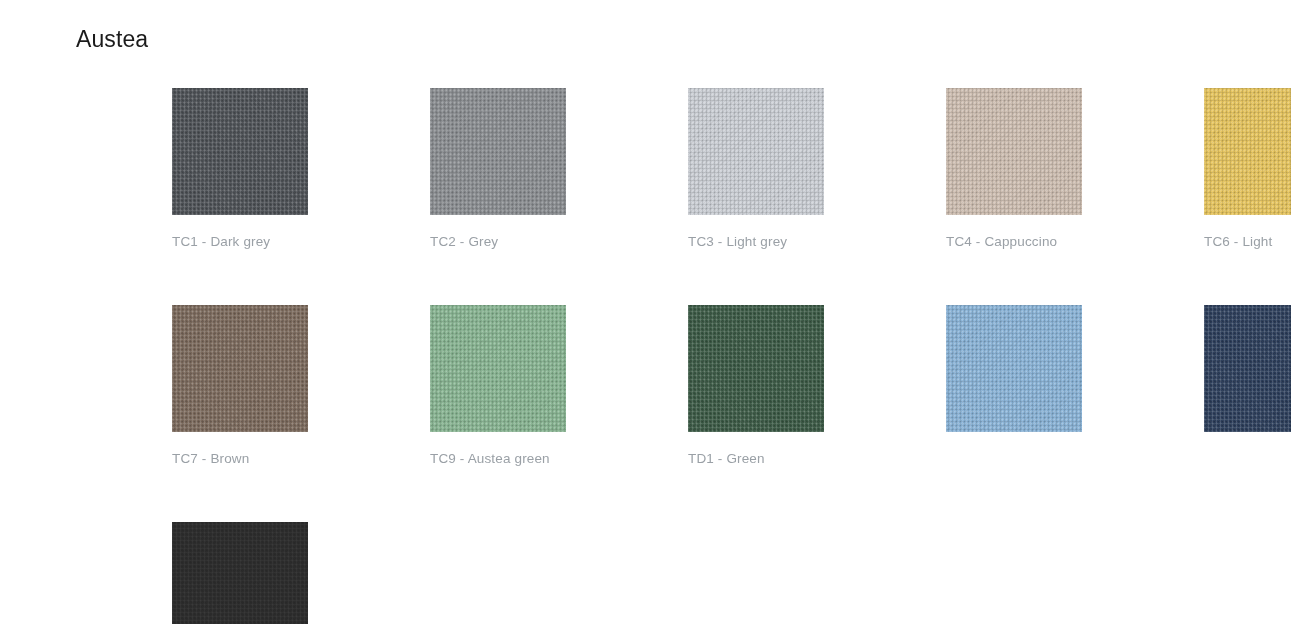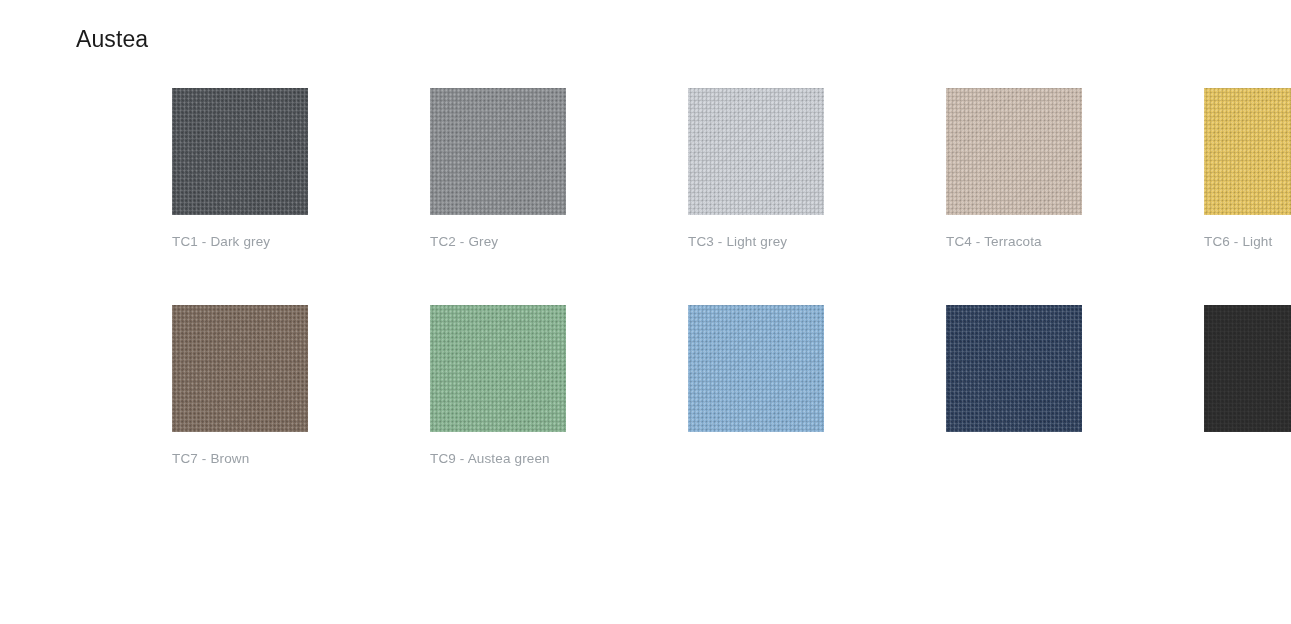--- a/index.html
+++ b/index.html
@@ -132,33 +132,37 @@
       <div class="swatch-cell">
         <div class="swatch-chip" style="background-color: rgb(139, 142, 146);"></div>
         <div class="swatch-label">TC2 - Grey</div>
       </div>
       <div class="swatch-cell">
         <div class="swatch-chip" style="background-color: rgb(204, 208, 214);"></div>
         <div class="swatch-label">TC3 - Light grey</div>
       </div>
       <div class="swatch-cell">
         <div class="swatch-chip" style="background-color: rgb(207, 191, 178);"></div>
-        <div class="swatch-label">TC4 - Terracota</div>
+        <div class="swatch-label">TC4 - Cappuccino</div>
       </div>
       <div class="swatch-cell">
         <div class="swatch-chip" style="background-color: rgb(232, 198, 94);"></div>
         <div class="swatch-label">TC6 - Light</div>
       </div>
       <div class="swatch-cell">
         <div class="swatch-chip" style="background-color: rgb(124, 106, 92);"></div>
         <div class="swatch-label">TC7 - Brown</div>
       </div>
       <div class="swatch-cell">
         <div class="swatch-chip" style="background-color: rgb(136, 181, 146);"></div>
         <div class="swatch-label">TC9 - Austea green</div>
+      </div>
+      <div class="swatch-cell">
+        <div class="swatch-chip" style="background-color: rgb(59, 90, 69);"></div>
+        <div class="swatch-label">TD1 - Green</div>
       </div>
       <div class="swatch-cell">
         <div class="swatch-chip" style="background-color: rgb(138, 180, 216);"></div>
       </div>
       <div class="swatch-cell">
         <div class="swatch-chip" style="background-color: rgb(45, 63, 92);"></div>
       </div>
       <div class="swatch-cell">
         <div class="swatch-chip smooth" style="background-color: rgb(44, 44, 44);"></div>
       </div>

